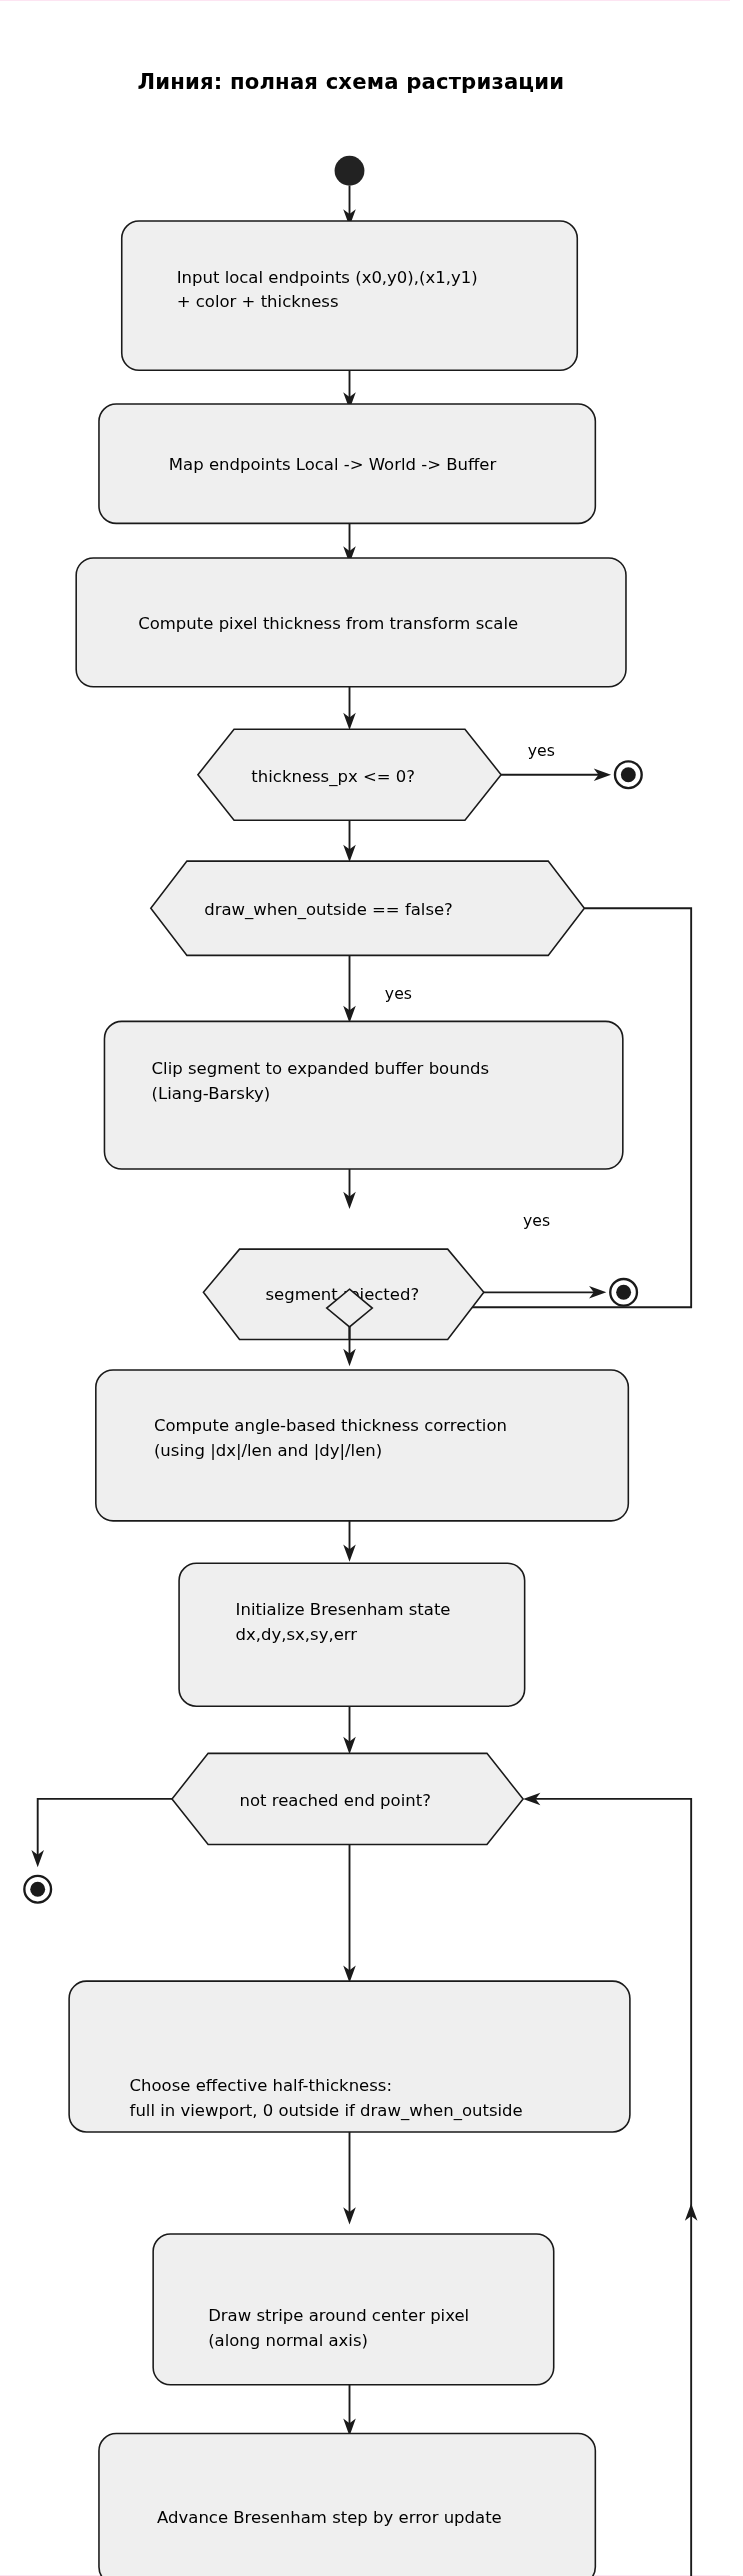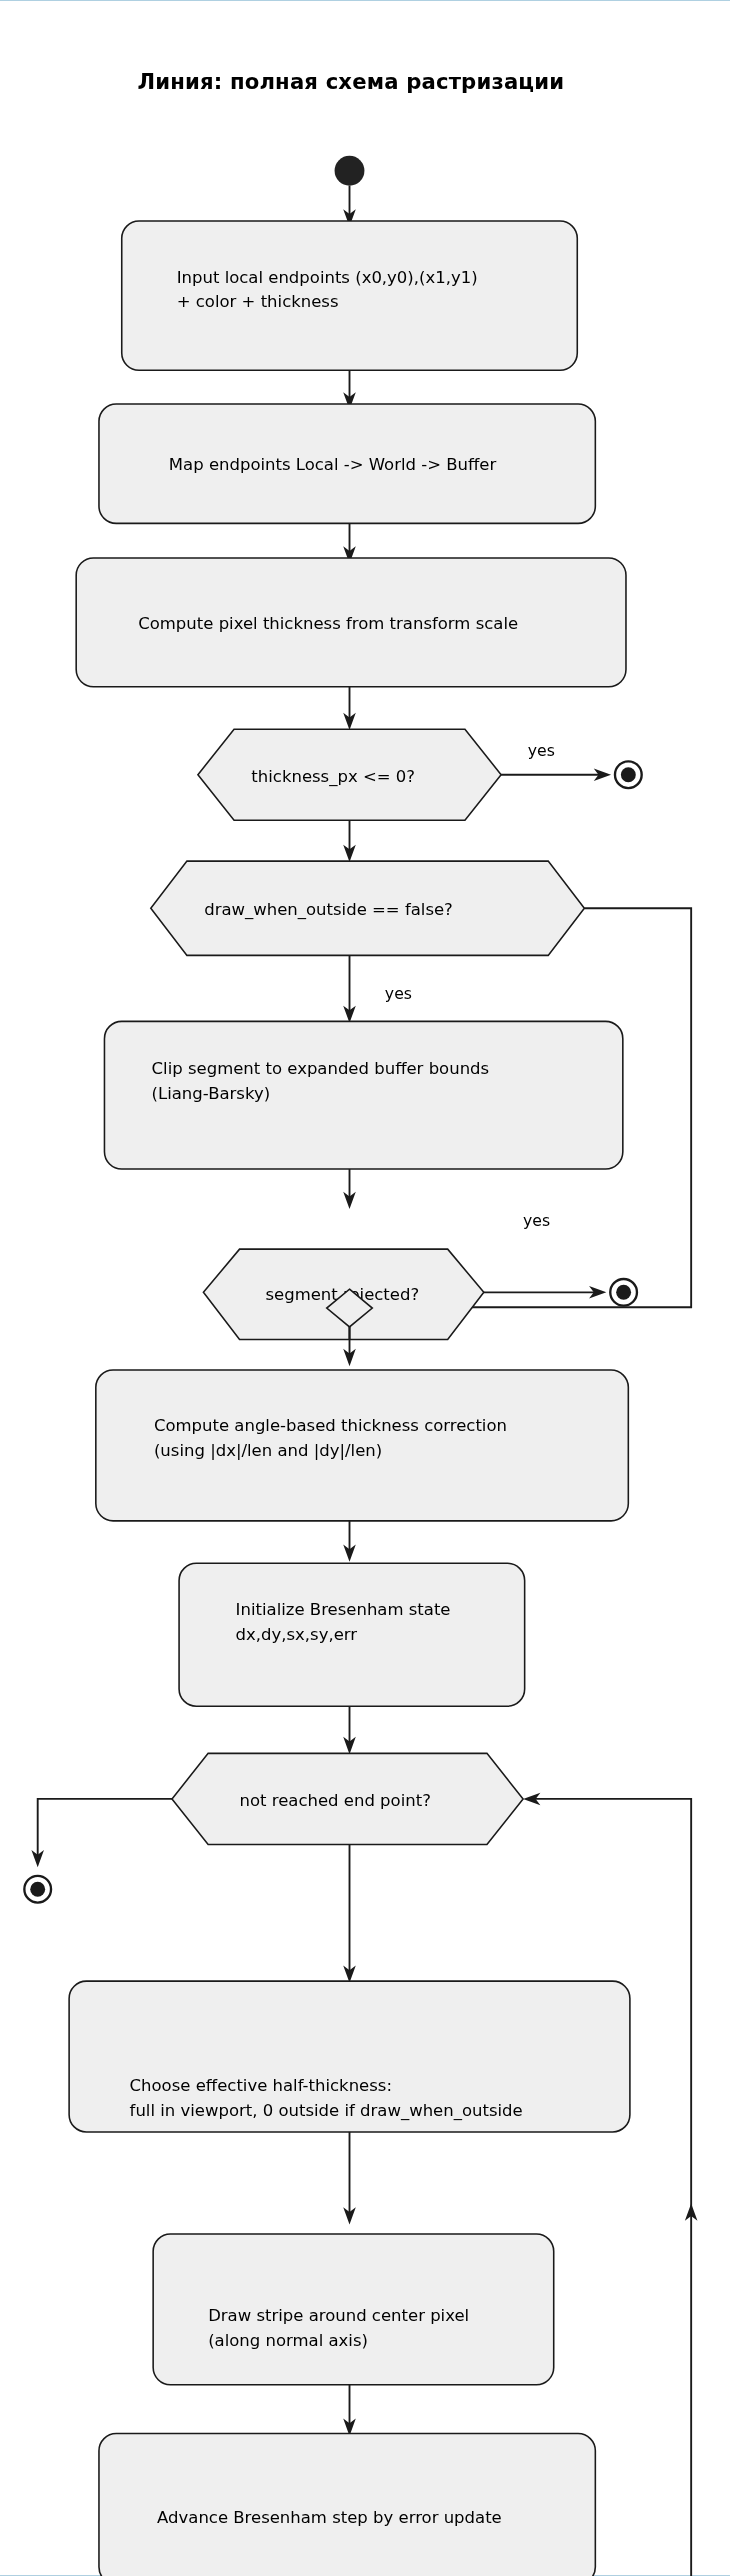--- a/index.html
+++ b/index.html
@@ -11,21 +11,21 @@
   body {
     width: 743px;
     height: 2576px;
     font-family: "DejaVu Sans", "Liberation Sans", sans-serif;
     overflow: hidden;
   }
   #diagram-root {
     position: relative;
     width: 730px;
     height: 2576px;
-    background: #0369a1;
+    background: #f9a8d4;
   }
   svg#uml-canvas {
     display: block;
     width: 743px;
     height: 2576px;
   }
   .node-shape {
     fill: #efefef;
     stroke: #1a1a1a;
     stroke-width: 2;

